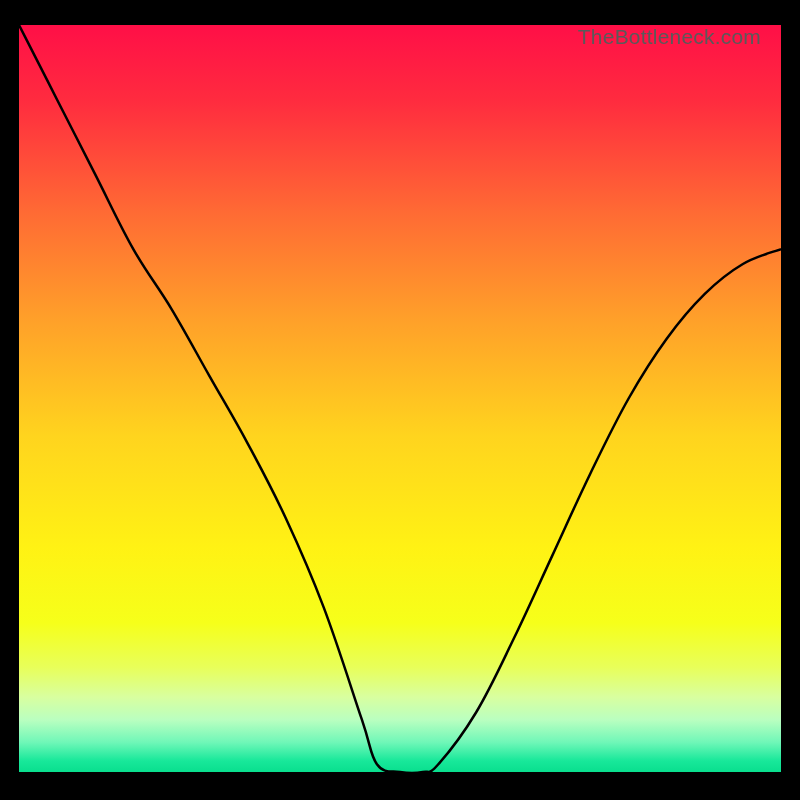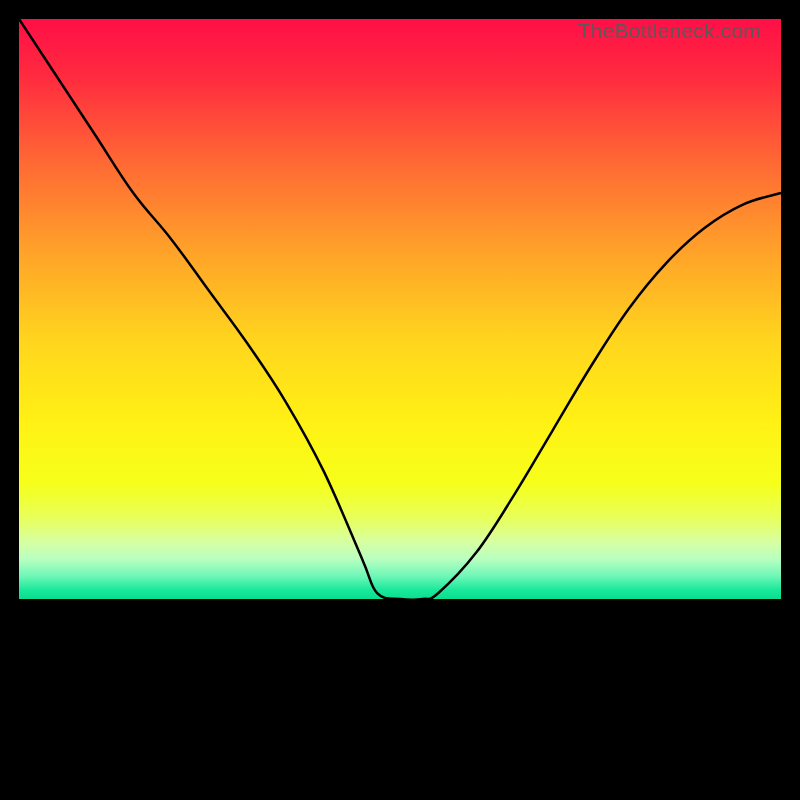--- a/index.html
+++ b/index.html
@@ -9,23 +9,23 @@
   }
   .chart-container {
     position: relative;
     width: 800px;
     height: 800px;
     background: #000;
   }
   .plot-area {
     position: absolute;
     left: 19px;
-    top: 19px;
+    top: 25px;
     width: 762px;
-    height: 580px;
+    height: 747px;
     overflow: hidden;
   }
   .gradient-bg {
     position: absolute;
     left: 0;
     top: 0;
     width: 100%;
     height: 100%;
   }
   .watermark {

